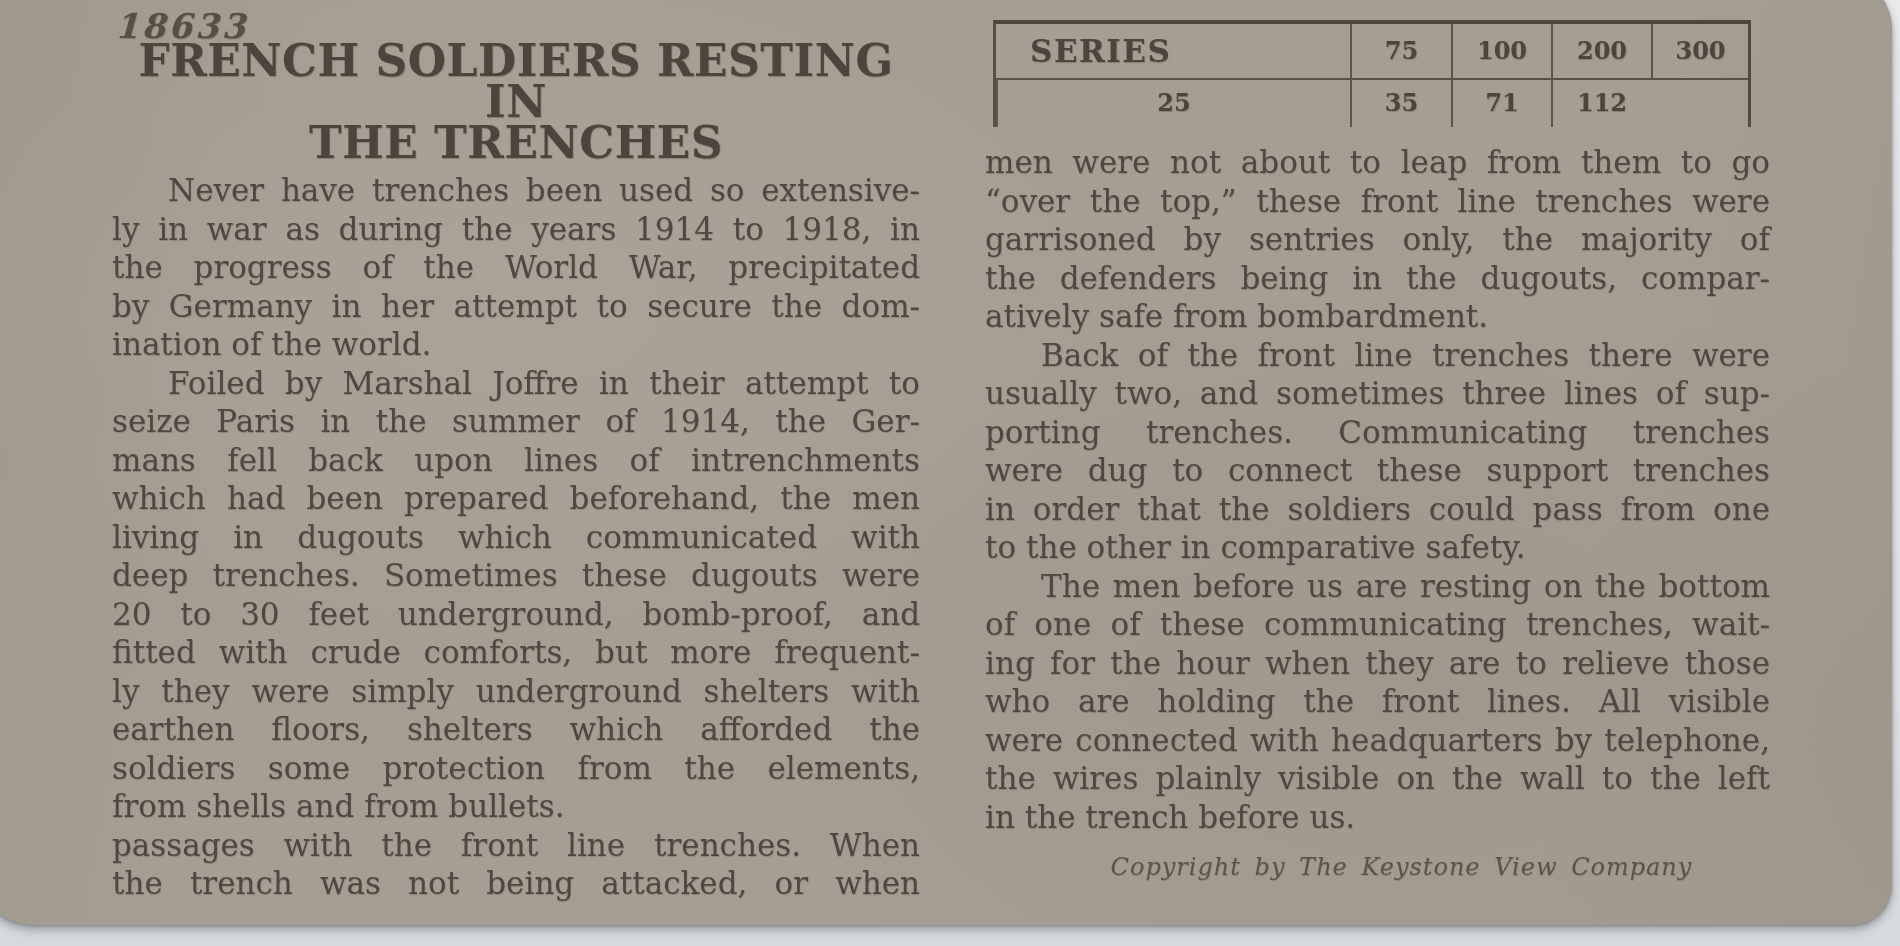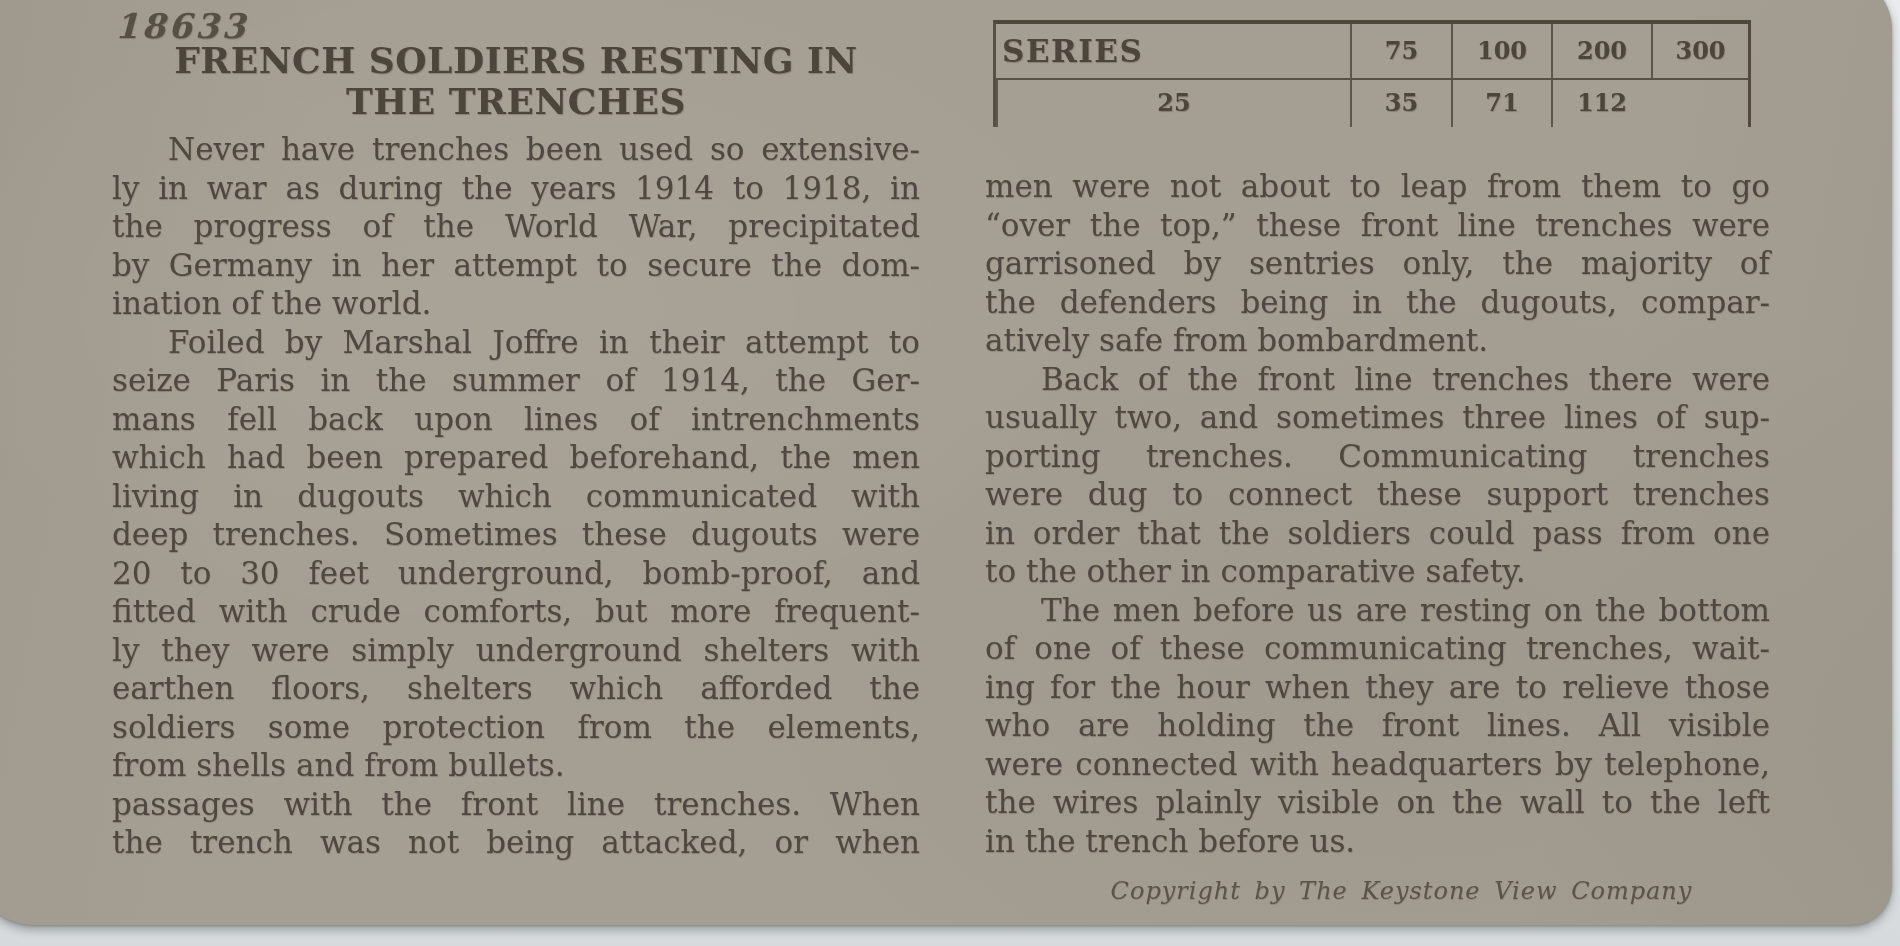--- a/index.html
+++ b/index.html
@@ -40,21 +40,21 @@
     font-size: 31px; line-height: 38.5px;
     color: #4f4840;
     text-shadow: 0.5px 0.5px 0.7px rgba(79,72,64,0.3);
   }
   .col-left  { left: 140px; top: 68px; width: 808px; }
   .col-right { left: 1013px; top: 28px; width: 785px; }
 
   .heading {
     text-align: center;
     font-weight: bold;
-    font-size: 36px; line-height: 41px;
+    font-size: 44px; line-height: 41px;
     letter-spacing: 0.5px;
     color: #4c453c;
     margin-bottom: 8px;
     text-shadow: 0.7px 0.7px 0.9px rgba(76,69,60,0.35);
   }
 
   .line { text-align: justify; text-align-last: justify; }
   .line.indent { text-indent: 56px; }
   .line.last { text-align-last: left; }
 
@@ -74,27 +74,27 @@
   .sp-cell {
     height: 54px;
     display: flex; align-items: center; justify-content: center;
     font-size: 24px;
     border-left: 2.5px solid rgba(62,55,46,0.7);
   }
   .sp-cell.row1 { border-bottom: 2.5px solid rgba(62,55,46,0.75); }
   .sp-cell.row2 { height: 47px; }
   .sp-cell.label {
     justify-content: flex-start;
-    padding-left: 6px;
+    padding-left: 34px;
     border-left: none;
     font-size: 31px; letter-spacing: 1.5px;
   }
   .sp-cell.label.row2 { border-bottom: 3px solid rgba(62,55,46,0.7); }
 
-  .col-right .text-block { margin-top: 40px; }
+  .col-right .text-block { margin-top: 16px; }
 
   
   .copyright {
     margin: 12px 0 0 48px;
     font-size: 24px; font-style: italic;
     letter-spacing: 1px; word-spacing: 5px;
     color: #554e43;
     opacity: 0.92;
     text-shadow: 0.5px 0.5px 0.6px rgba(85,78,67,0.3);
     text-align: center;

